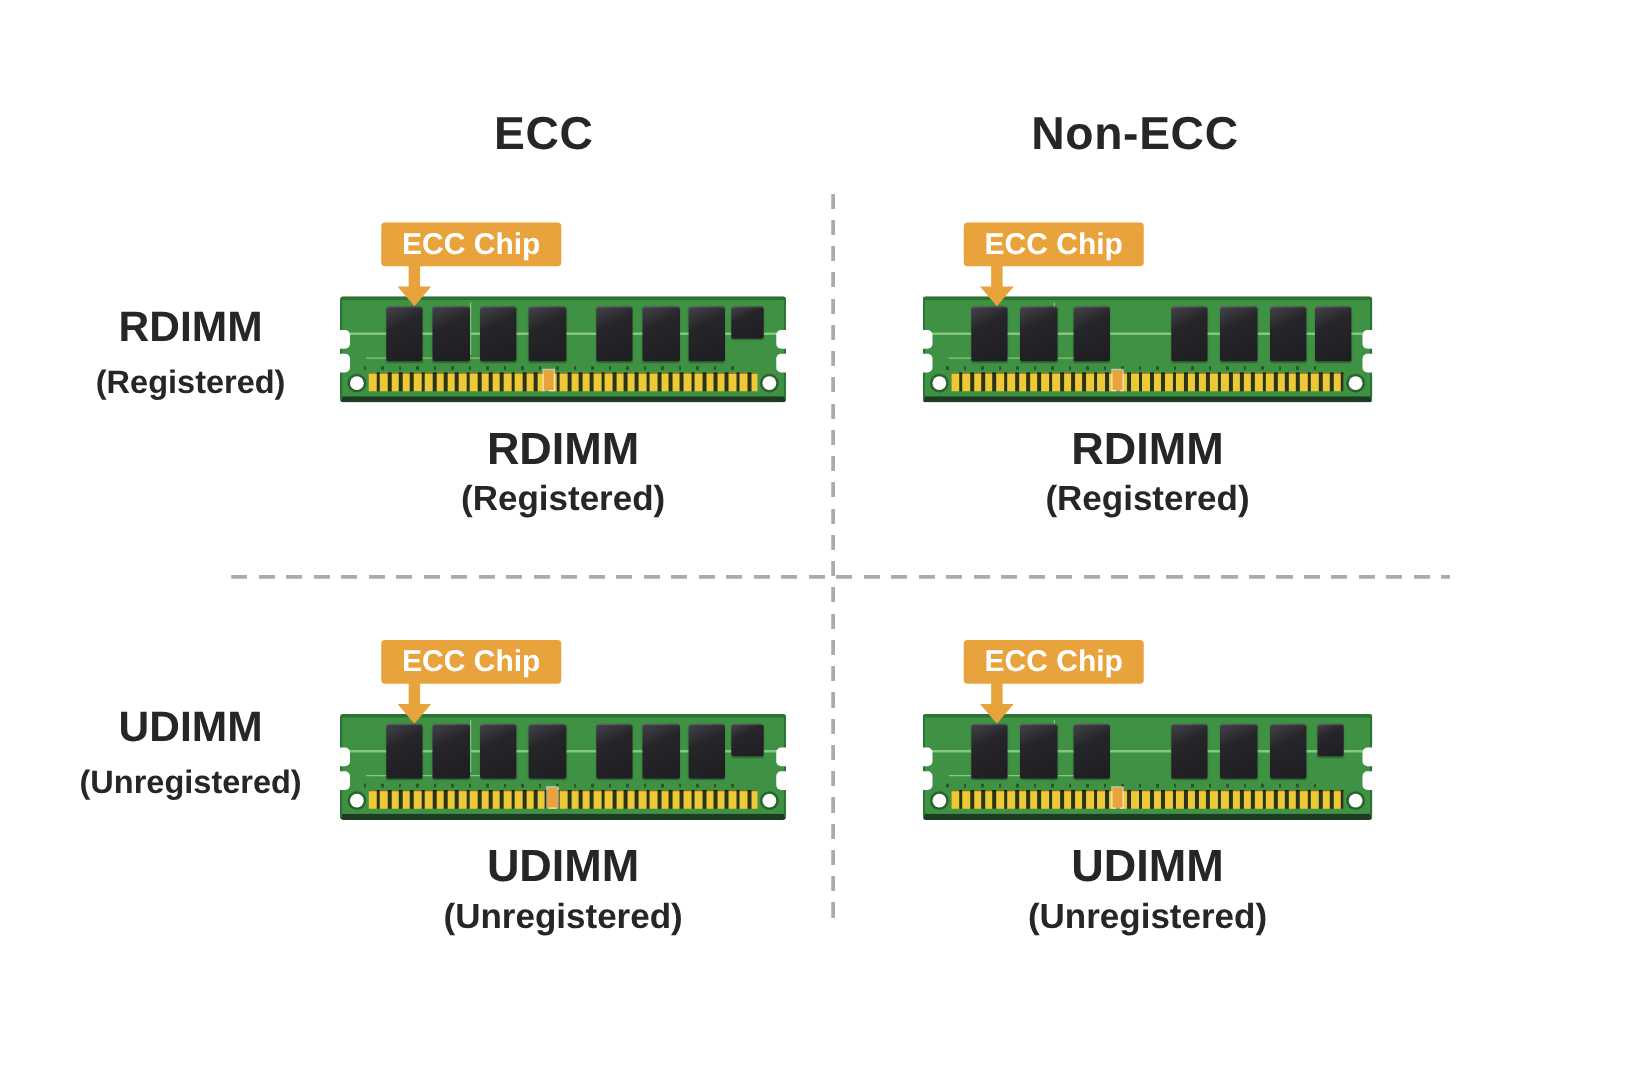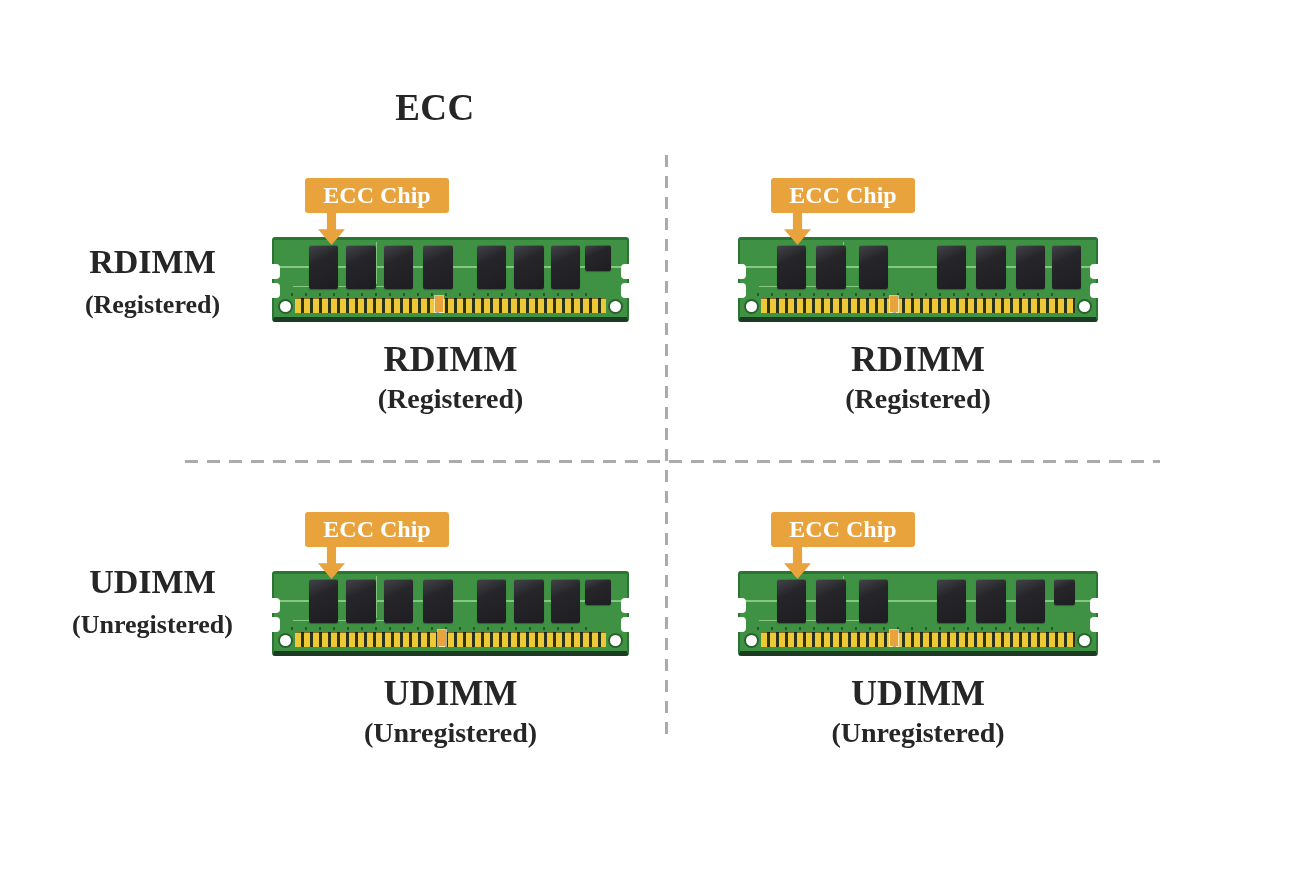--- a/index.html
+++ b/index.html
@@ -3,21 +3,21 @@
 <meta charset="utf-8">
 <style>
   :root{
     --accent_orange:#E9A33C; --pcb_green:#3F9143; --pcb_green_dark:#2C7433;
     --pcb_edge_dark:#1C3B22; --trace_green:#86C881; --pin_gold:#EDC938;
     --pin_dark:#2A3418; --chip_black:#26262A; --text_dark:#262626;
     --divider_gray:#ABABAB; --background:#FFFFFF;
   }
   html,body{margin:0;padding:0;background:#fff;}
   .canvas{position:relative;width:1305px;height:870px;background:var(--background);
-    font-family:Liberation Serif, serif;color:var(--text_dark);overflow:hidden;}
+    font-family:Liberation Sans, sans-serif;color:var(--text_dark);overflow:hidden;}
 
   
   .col-header{position:absolute;top:86px;font-size:37px;font-weight:700;
     letter-spacing:0.5px;text-align:center;}
   .h-ecc{left:250px;width:370px;}
   .h-nonecc{left:728px;width:360px;}
 
   
   .v-divider{position:absolute;left:665px;top:155px;width:3px;height:588px;
     background:repeating-linear-gradient(to bottom,var(--divider_gray) 0 12px,transparent 12px 21px);}
@@ -79,20 +79,21 @@
   .caption{position:absolute;left:0;width:100%;text-align:center;}
   .cap-main{top:160px;font-size:36px;font-weight:700;line-height:42px;}
   .cap-sub{top:205px;font-size:28px;font-weight:700;line-height:32px;}
 </style>
 </head>
 <body>
 
 <div class="canvas">
 
   <div class="col-header h-ecc">ECC</div>
+  <div class="col-header h-nonecc">Non-ECC</div>
 
   <div class="v-divider"></div>
   <div class="h-divider"></div>
 
   <div class="row-label rl-1">
     <div class="main">RDIMM</div>
     <div class="sub">(Registered)</div>
   </div>
   <div class="row-label rl-2">
     <div class="main">UDIMM</div>

